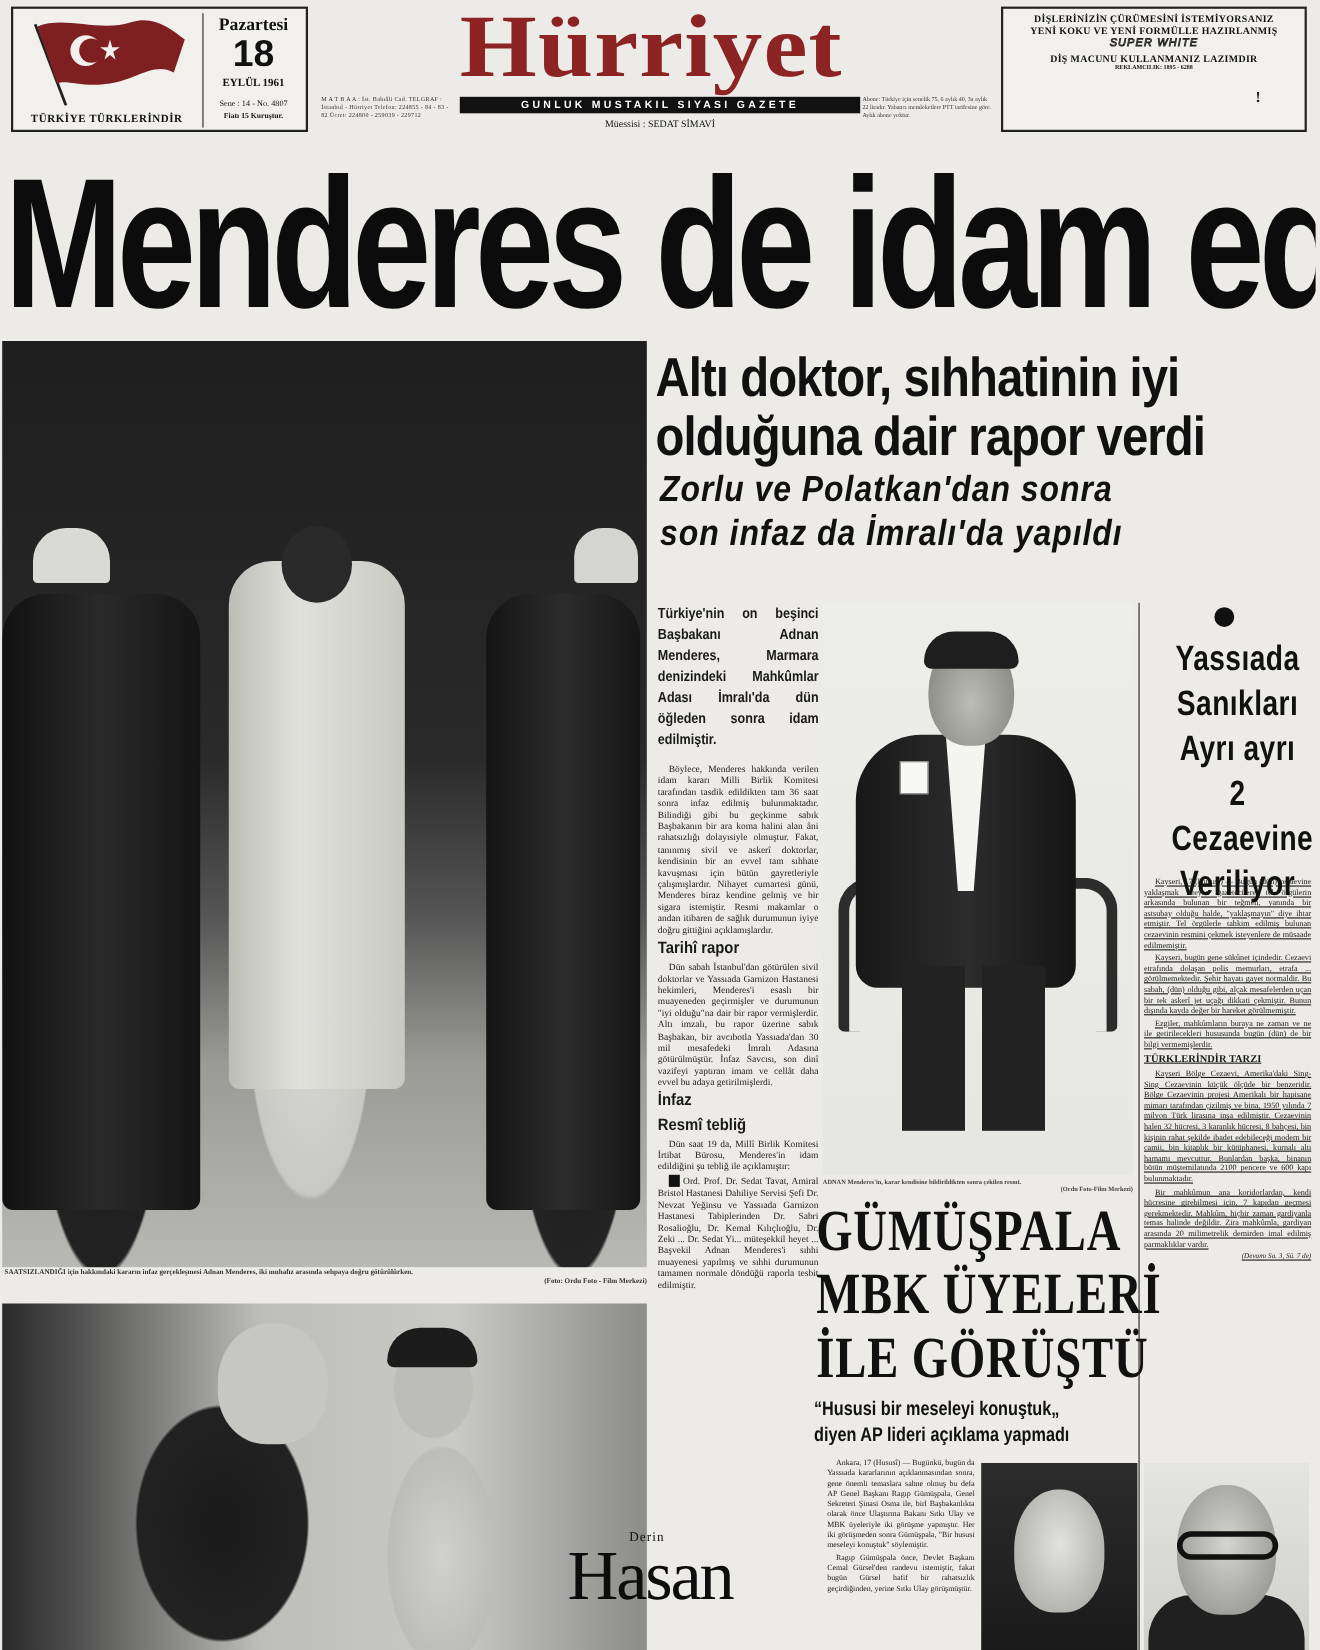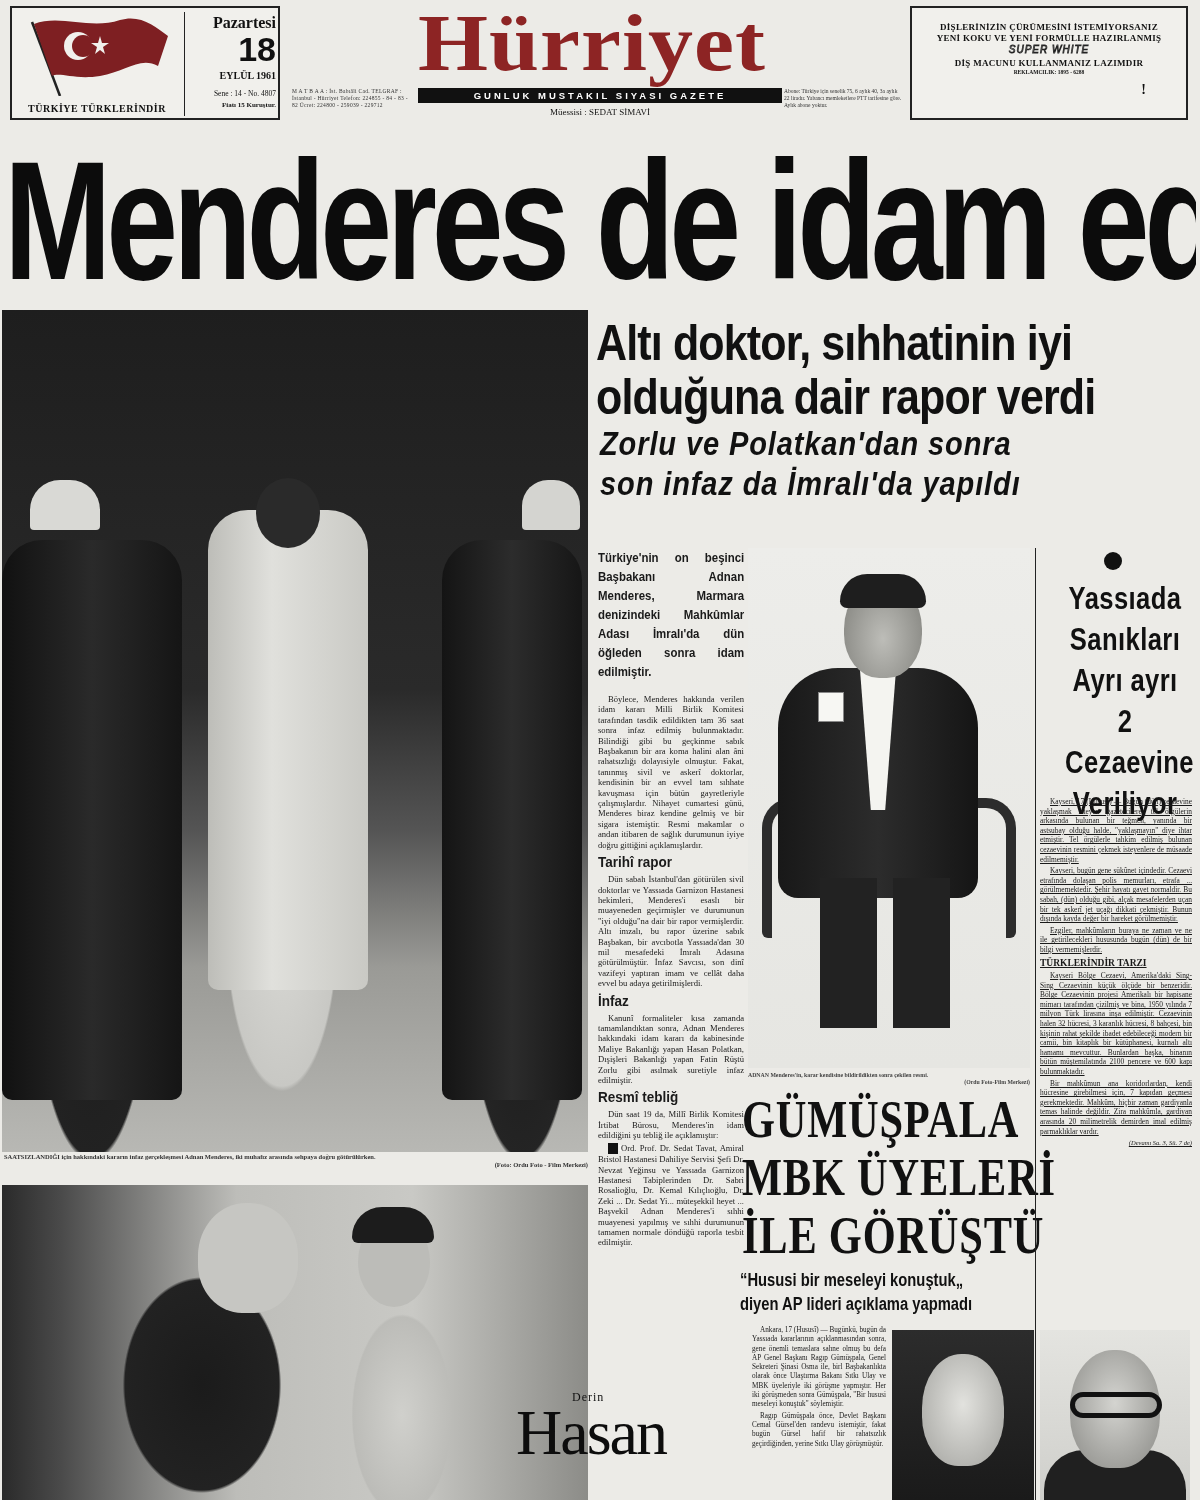--- a/index.html
+++ b/index.html
@@ -5,21 +5,21 @@
   * { box-sizing: border-box; margin: 0; padding: 0; }
   html, body { width: 1200px; height: 1500px; overflow: hidden; background: #e9e9e6; }
   body { position: relative; font-family: "Liberation Serif", serif; color: #111; }
   .page { position: absolute; inset: 0; background: #ecebe7; }
 
   
   .masthead { position: absolute; left: 6px; top: 4px; width: 1188px; height: 118px; }
   .flagbox { position: absolute; left: 4px; top: 2px; width: 270px; height: 114px; border: 2px solid #222; background: #f1f0ec; }
   .flag { position: absolute; left: 18px; top: 8px; width: 140px; height: 80px; }
   .flag-motto { position: absolute; left: 0; bottom: 4px; width: 170px; text-align: center; font-size: 10px; font-weight: bold; letter-spacing: .5px; }
-  .datebox { position: absolute; left: 172px; top: 4px; width: 92px; height: 104px; border-left: 1.5px solid #222; text-align: right; }
+  .datebox { position: absolute; left: 172px; top: 4px; width: 92px; height: 104px; border-left: 1.5px solid #222; text-align: center; }
   .date-day { font-size: 16px; font-weight: bold; margin-top: 2px; }
   .date-num { font-family: "Liberation Sans", sans-serif; font-size: 34px; font-weight: bold; line-height: 34px; }
   .date-month { font-size: 10px; font-weight: bold; margin-top: 4px; }
   .date-issue { font-size: 7.5px; margin-top: 8px; }
   .date-price { font-size: 7px; font-weight: bold; margin-top: 3px; }
 
   .logo { position: absolute; left: 296px; top: -6px; width: 580px; text-align: center; font-family: "Liberation Serif", serif; font-weight: bold; font-size: 90px; color: #8d2424; letter-spacing: 1px; line-height: 90px; transform: scaleY(0.9); }
   .printinfo { position: absolute; left: 286px; top: 84px; width: 120px; font-size: 5.5px; line-height: 7px; letter-spacing: .3px; color: #333; }
   .tagline { position: absolute; left: 412px; top: 84px; width: 364px; height: 15px; background: #111; color: #fff; font-family: "Liberation Sans", sans-serif; font-size: 9.5px; font-weight: bold; letter-spacing: 3px; text-align: center; line-height: 15px; }
   .founder { position: absolute; left: 412px; top: 103px; width: 364px; text-align: center; font-size: 9px; font-weight: normal; }
@@ -134,21 +134,21 @@
       </div>
     </div>
 
     <div class="logo">Hürriyet</div>
     <div class="printinfo">M A T B A A : İst. Babıâli Cad. TELGRAF : İstanbul - Hürriyet Telefon: 224855 - 84 - 83 - 82 Ücret: 224800 - 259039 - 229712</div>
     <div class="tagline">GUNLUK MUSTAKIL SIYASI GAZETE</div>
     <div class="founder">Müessisi : SEDAT SİMAVİ</div>
     <div class="subinfo">Abone: Türkiye için senelik 75, 6 aylık 40, 3a aylık 22 liradır. Yabancı memleketlere PTT tarifesine göre. Aylık abone yoktur.</div>
 
     <div class="ad">
-      <div class="ad-line" style="margin-top:14px">DİŞLERİNİZİN ÇÜRÜMESİNİ İSTEMİYORSANIZ</div>
+      <div class="ad-line" style="margin-top:4px">DİŞLERİNİZİN ÇÜRÜMESİNİ İSTEMİYORSANIZ</div>
       <div class="ad-line">YENİ KOKU VE YENİ FORMÜLLE HAZIRLANMIŞ</div>
       <div class="ad-sub">SUPER WHITE</div>
       <div class="ad-bang">!</div>
       <div class="ad-cta">DİŞ MACUNU KULLANMANIZ LAZIMDIR</div>
       <div class="ad-code">REKLAMCILIK: 1895 - 6288</div>
     </div>
   </div>
 
   <div class="headline">
     <span>Menderes de idam edildi</span>
@@ -181,21 +181,20 @@
     <div>Zorlu ve Polatkan'dan sonra</div>
     <div>son infaz da İmralı'da yapıldı</div>
   </div>
 
   <div class="col lead">Türkiye'nin on beşinci Başbakanı Adnan Menderes, Marmara denizindeki Mahkûmlar Adası İmralı'da dün öğleden sonra idam edilmiştir.</div>
   <div class="col col-body">
     <p>Böylece, Menderes hakkında verilen idam kararı Milli Birlik Komitesi tarafından tasdik edildikten tam 36 saat sonra infaz edilmiş bulunmaktadır. Bilindiği gibi bu geçkinme sabık Başbakanın bir ara koma halini alan âni rahatsızlığı dolayısiyle olmuştur. Fakat, tanınmış sivil ve askerî doktorlar, kendisinin bir an evvel tam sıhhate kavuşması için bütün gayretleriyle çalışmışlardır. Nihayet cumartesi günü, Menderes biraz kendine gelmiş ve bir sigara istemiştir. Resmi makamlar o andan itibaren de sağlık durumunun iyiye doğru gittiğini açıklamışlardır.</p>
     <div class="sec-h">Tarihî rapor</div>
     <p>Dün sabah İstanbul'dan götürülen sivil doktorlar ve Yassıada Garnizon Hastanesi hekimleri, Menderes'i esaslı bir muayeneden geçirmişler ve durumunun "iyi olduğu"na dair bir rapor vermişlerdir. Altı imzalı, bu rapor üzerine sabık Başbakan, bir avcıbotla Yassıada'dan 30 mil mesafedeki İmralı Adasına götürülmüştür. İnfaz Savcısı, son dinî vazifeyi yaptıran imam ve cellât daha evvel bu adaya getirilmişlerdi.</p>
     <div class="sec-h">İnfaz</div>
-    <p>Kanunî formaliteler kısa zamanda tamamlandıktan sonra, Adnan Menderes hakkındaki idam kararı da kabinesinde Maliye Bakanlığı yapan Hasan Polatkan, Dışişleri Bakanlığı yapan Fatin Rüştü Zorlu gibi asılmak suretiyle infaz edilmiştir.</p>
     <div class="sec-h">Resmî tebliğ</div>
     <p>Dün saat 19 da, Millî Birlik Komitesi İrtibat Bürosu, Menderes'in idam edildiğini şu tebliğ ile açıklamıştır:</p>
     <p><span class="numbox">1</span><span>Ord. Prof. Dr. Sedat Tavat, Amiral Bristol Hastanesi Dahiliye Servisi Şefi Dr. Nevzat Yeğinsu ve Yassıada Garnizon Hastanesi Tabiplerinden Dr. Sabri Rosalioğlu, Dr. Kemal Kılıçlıoğlu, Dr. Zeki ... Dr. Sedat Yi... müteşekkil heyet ... Başvekil Adnan Menderes'i sıhhi muayenesi yapılmış ve sıhhi durumunun tamamen normale döndüğü raporla tesbit edilmiştir.</span></p>
   </div>
 
   <div class="photo photo-portrait">
     <div class="pp-chair"></div>
     <div class="pp-body"></div>
     <div class="pp-shirt"></div>
     <div class="pp-tag"></div>

